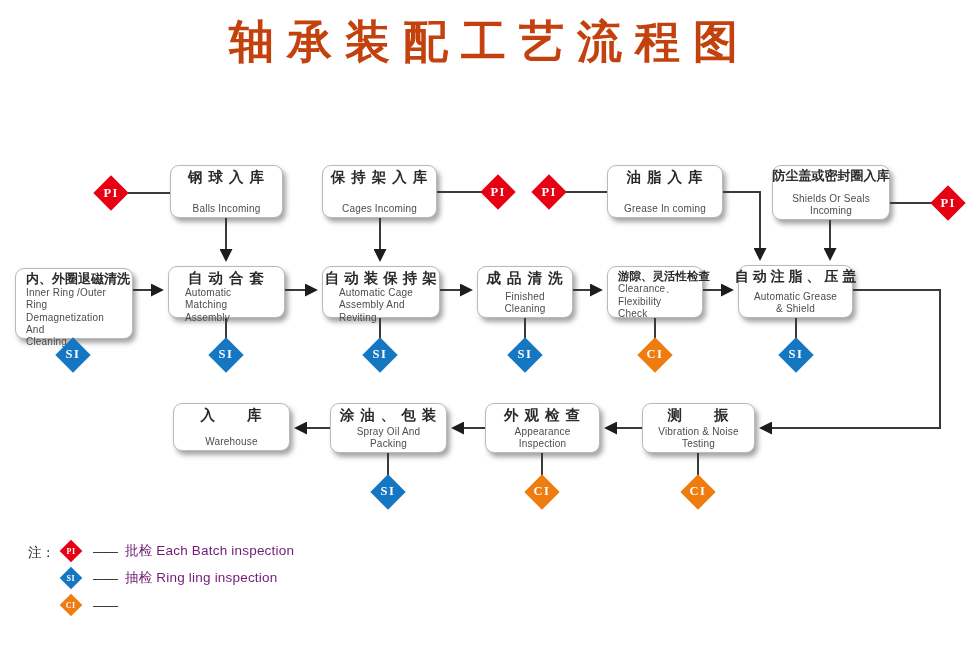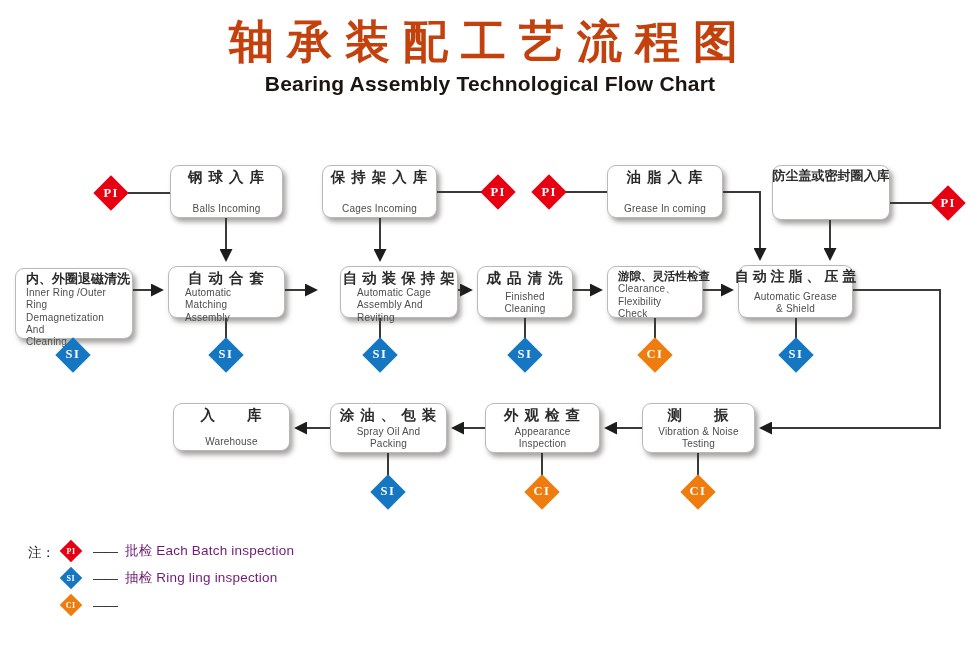--- a/index.html
+++ b/index.html
@@ -53,21 +53,20 @@
   .ldia .dlabel{transform:rotate(-45deg);font-family:"Liberation Serif","DejaVu Serif",serif;font-weight:700;color:#fff;font-size:8px;letter-spacing:0.5px;}
   .ldash{margin-left:9px;font-size:13px;letter-spacing:-1px;color:#222;white-space:nowrap;}
   .ltext{margin-left:8px;font-size:13.5px;color:#701a75;letter-spacing:0.2px;white-space:nowrap;}
 </style>
 </head>
 <body>
 
 <div class="canvas">
 
   <h1 class="title-zh">轴承装配工艺流程图</h1>
-  <h2 class="title-en">Bearing Assembly Technological Flow Chart</h2>
 
   <svg class="wires" width="980" height="647" viewBox="0 0 980 647">
     <defs>
       <marker id="arr" viewBox="0 0 10 10" refX="8.5" refY="5" markerWidth="6.5" markerHeight="6.5" orient="auto-start-reverse">
         <path d="M0,0 L10,5 L0,10 z" fill="#1d1d1d"></path>
       </marker>
     </defs>
     <g stroke="#3a3a3a" stroke-width="2" fill="none">
 
       <path d="M128,193 H170"></path>
@@ -108,34 +107,35 @@
   <div class="node" style="left:322px;top:165px;width:115px;height:53px">
     <div class="zh">保 持 架 入 库</div>
     <div class="en">Cages Incoming</div>
   </div>
   <div class="node" style="left:607px;top:165px;width:116px;height:53px">
     <div class="zh">油 脂 入 库</div>
     <div class="en">Grease In coming</div>
   </div>
   <div class="node" style="left:772px;top:165px;width:118px;height:55px">
     <div class="zh tight">防尘盖或密封圈入库</div>
+    <div class="en">Shields Or Seals Incoming</div>
   </div>
 
   <div class="node la" style="left:15px;top:268px;width:118px;height:71px">
     <div class="zh tight">内、外圈退磁清洗</div>
     <div class="en">Inner Ring /Outer Ring</div>
     <div class="en">Demagnetization And</div>
     <div class="en">Cleaning</div>
   </div>
   <div class="node en-la" style="left:168px;top:266px;width:117px;height:52px">
     <div class="zh">自 动 合 套</div>
     <div class="en">Automatic Matching</div>
     <div class="en">Assembly</div>
   </div>
-  <div class="node en-la" style="left:340px;top:266px;width:118px;height:52px">
+  <div class="node en-la" style="left:322px;top:266px;width:118px;height:52px">
     <div class="zh" style="letter-spacing:0.5px">自 动 装 保 持 架</div>
     <div class="en">Automatic Cage</div>
     <div class="en">Assembly And Reviting</div>
   </div>
   <div class="node" style="left:477px;top:266px;width:96px;height:52px">
     <div class="zh">成 品 清 洗</div>
     <div class="en">Finished Cleaning</div>
   </div>
   <div class="node la" style="left:607px;top:266px;width:96px;height:52px">
     <div class="zh tight" style="font-size:11.5px">游隙、灵活性检查</div>

